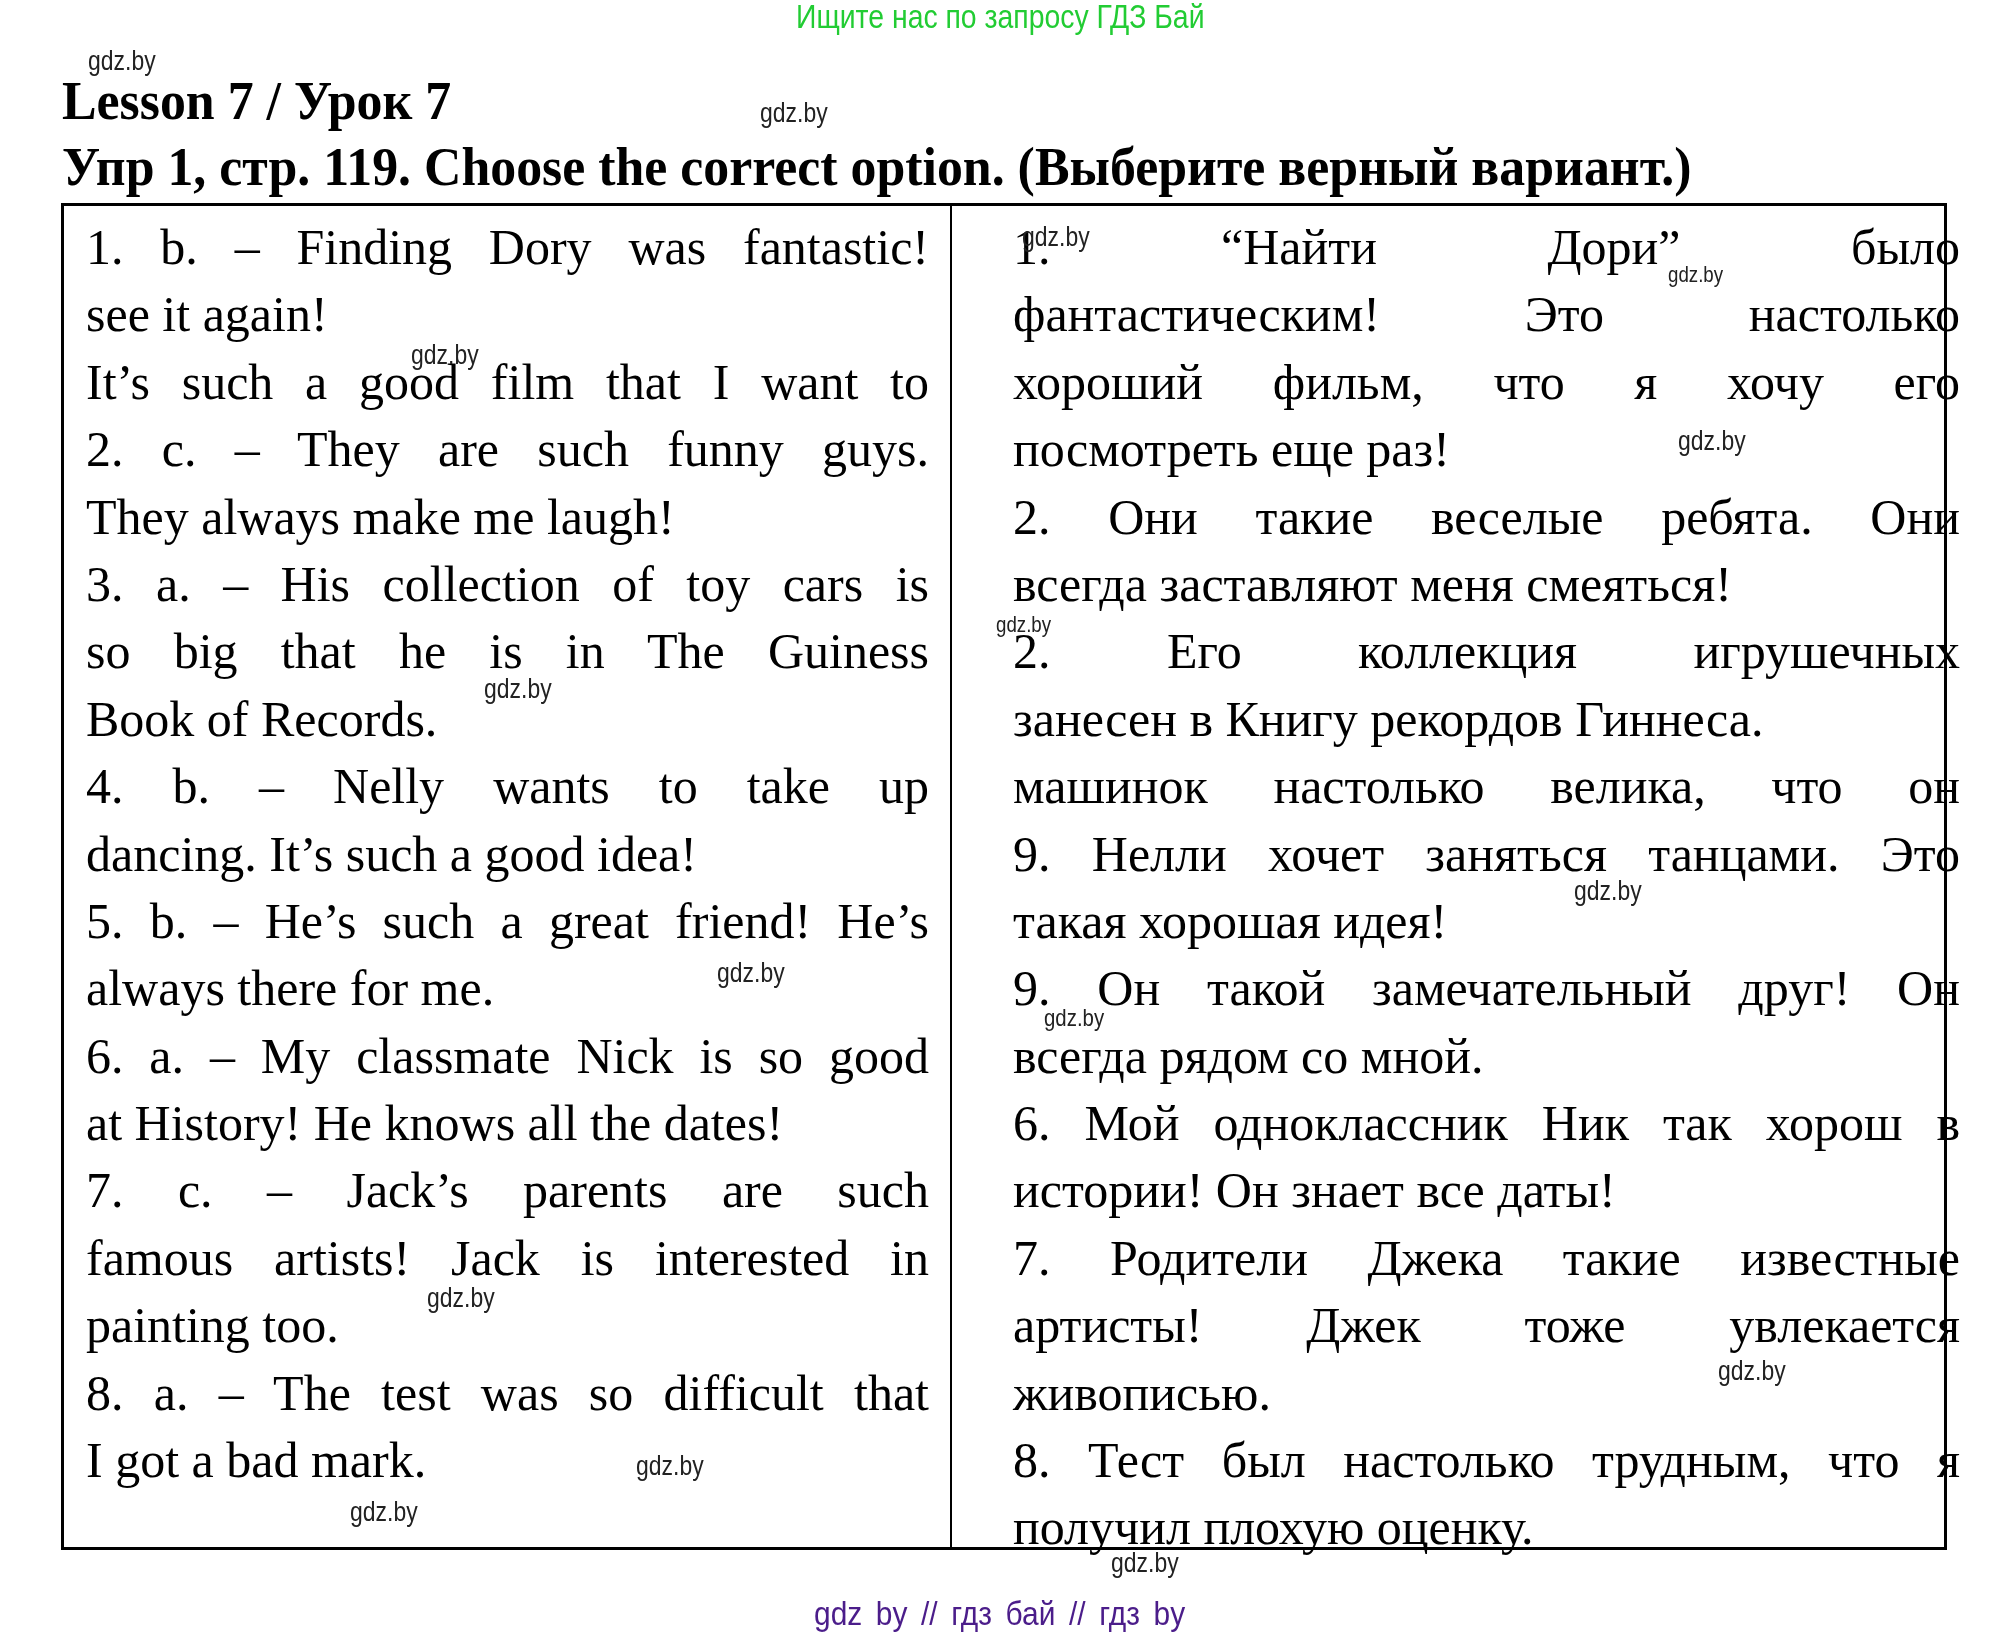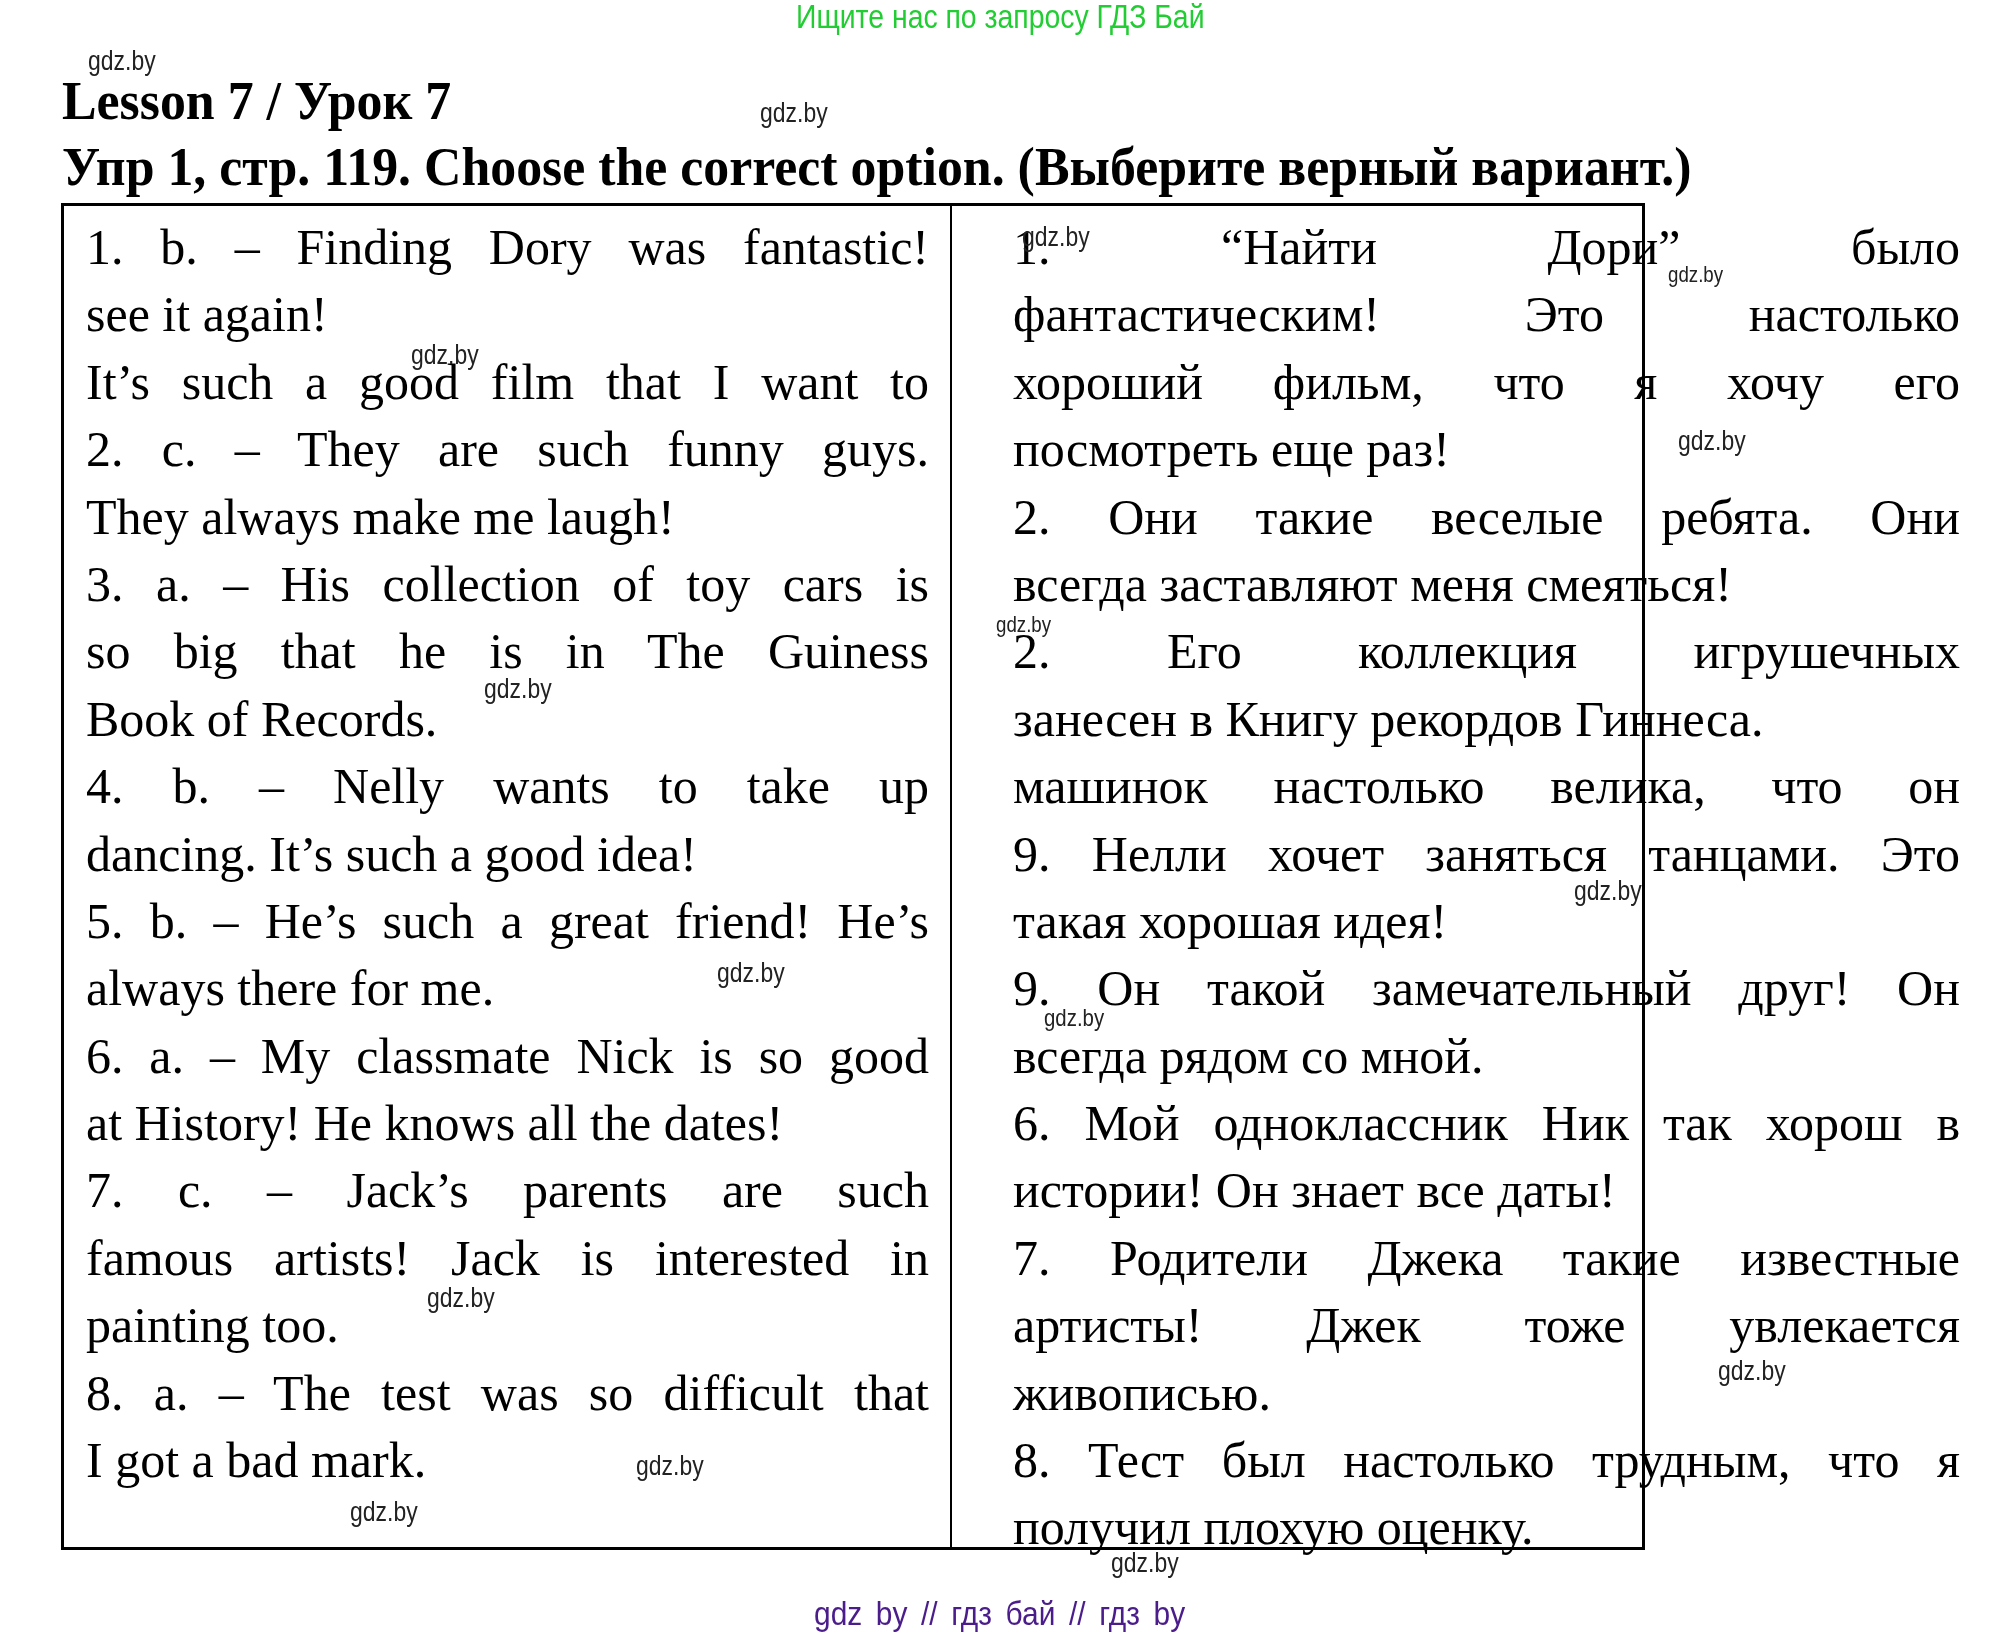--- a/index.html
+++ b/index.html
@@ -1,21 +1,21 @@
 <!DOCTYPE html>
 <html><head>
 <meta charset="utf-8">
 <style>
   html, body { margin:0; padding:0; background:#ffffff; }
   body { width:1999px; height:1638px; position:relative; overflow:hidden; }
   .abs { position:absolute; white-space:nowrap; }
   .promo { left:0; width:1999px; top:-2px; text-align:center; font-family:"Liberation Sans", sans-serif; font-size:33px; color:#22cc33; transform:scaleX(0.86); transform-origin:1005px 0; }
   .wm { font-family:"Liberation Sans", sans-serif; font-size:27px; color:#222; transform:scaleX(0.85); transform-origin:0 0; }
   .h1 { font-family:"Liberation Serif", serif; font-weight:bold; font-size:54px; color:#000; transform:scaleX(0.96); transform-origin:0 0; }
-  .table { position:absolute; left:61px; top:203px; width:1584px; height:1347px; border:3px solid #000; box-sizing:border-box; }
+  .table { position:absolute; left:61px; top:203px; width:1886px; height:1347px; border:3px solid #000; box-sizing:border-box; }
   .divider { position:absolute; left:886px; top:0; bottom:0; width:2px; background:#000; }
   .col { position:absolute; top:8px; font-family:"Liberation Serif", serif; font-size:50px; color:#000; }
   .col.left { left:22px; width:843px; }
   .col.right { left:910px; width:947px;margin-left:39px; }
   .ln { height:67.4px; line-height:67.4px; white-space:nowrap; overflow:visible; }
   .ln.j { text-align:justify; text-align-last:justify; }
   .footer { left:0; width:1999px; top:1594px; text-align:center; font-family:"Liberation Sans", sans-serif; font-size:34px; color:#4b1d8a; word-spacing:6px; transform:scaleX(0.88); transform-origin:1000px 0; }
 </style>
 </head>
 <body>

